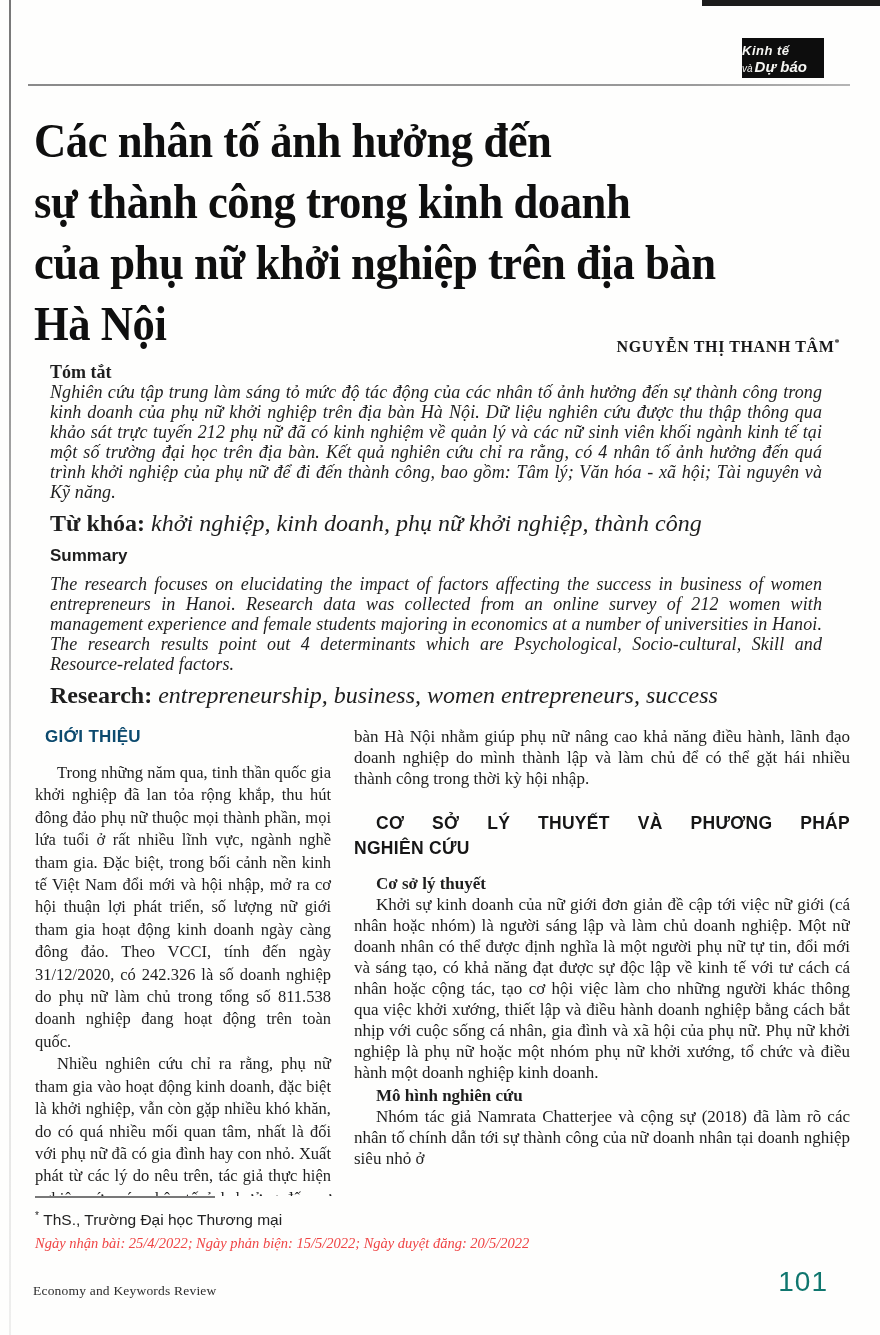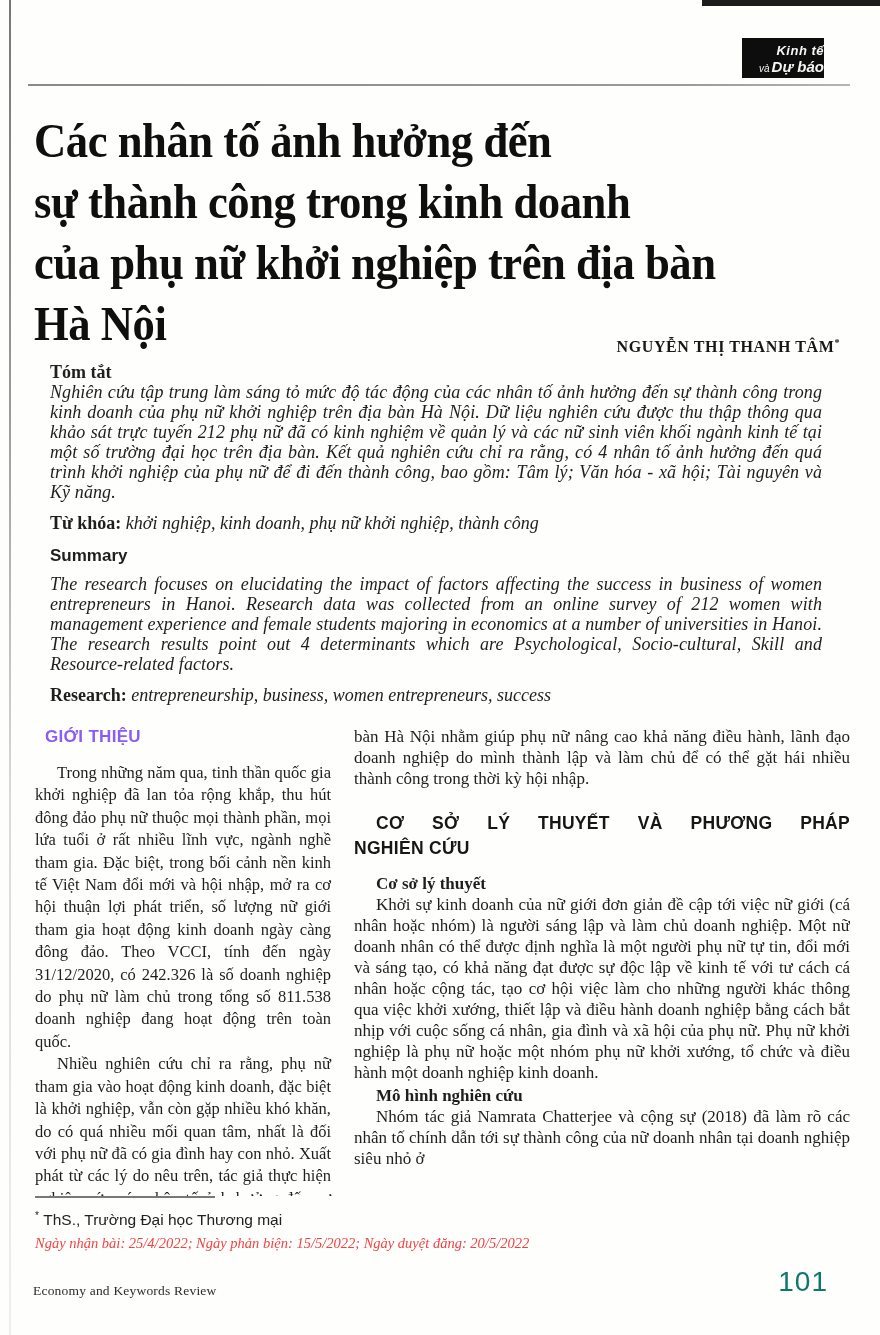--- a/index.html
+++ b/index.html
@@ -7,51 +7,51 @@
     position:relative;width:880px;height:1335px;margin:0 auto;
     background:#fefefd;color:#1e1e1e;overflow:hidden;
     font-family:"Liberation Serif","DejaVu Serif",serif;
   }
   
   .scan-left-line{position:absolute;left:9px;top:0;width:2px;height:1335px;
     background:linear-gradient(#777 0%,#999 30%,rgba(150,150,150,.35) 60%,rgba(150,150,150,.15) 100%);}
   .scan-top-strip{position:absolute;top:0;right:0;width:178px;height:6px;background:#1c1c1c;}
   
   .badge{position:absolute;left:742px;top:38px;width:82px;height:40px;background:#0d0d0d;
-    color:#f5f5f2;text-align:right;font-family:"Liberation Sans",sans-serif;
+    color:#f5f5f2;text-align:left;font-family:"Liberation Sans",sans-serif;
     font-style:italic;font-weight:bold;line-height:1;padding-top:6px;box-sizing:border-box;}
   .badge .l1{font-size:13px;letter-spacing:.5px;}
   .badge .l2{font-size:15px;margin-top:2px;}
   .badge .l2 .sm{font-size:10px;font-weight:normal;margin-right:2px;margin-top:9px;}
   .top-rule{position:absolute;left:28px;top:84px;width:822px;height:2px;
     background:linear-gradient(to right,#8a8a8a 0%,#9a9a9a 80%,#b5b5b5 100%);}
   
   .title{position:absolute;left:34px;top:110px;width:900px;
     transform:scaleX(.93);transform-origin:left top;
     font-weight:bold;font-size:48px;line-height:61px;color:#0f0f0f;letter-spacing:-.5px;}
   
   .author{position:absolute;top:337px;right:40px;font-weight:bold;font-size:16px;
     letter-spacing:.6px;color:#171717;}
   .author sup{font-size:10px;}
   
   .front{position:absolute;left:50px;top:362px;width:772px;}
   .fm-label{font-weight:bold;font-size:18px;line-height:20px;}
   .fm-text{font-style:italic;font-size:18px;line-height:20px;text-align:justify;letter-spacing:.1px;}
-  .kw-line{margin-top:10px;font-size:18px;line-height:22px;}
+  .kw-line{margin-top:10px;font-size:24px;line-height:22px;}
   .kw-line b{font-style:normal;}
   .kw-line i{font-style:italic;}
   .summary-label{margin-top:10px;font-family:"Liberation Sans",sans-serif;font-size:17px;line-height:24px;}
   .gap8{margin-top:6px;}
   
   .cols{position:absolute;left:35px;top:726px;width:815px;height:470px;overflow:hidden;
     display:flex;}
   .col-left{width:296px;flex:0 0 296px;}
   .col-right{margin-left:23px;flex:1;}
   .sec-heading{font-family:"Liberation Sans",sans-serif;font-weight:bold;font-size:17px;
-    line-height:22px;letter-spacing:.3px;padding-left:10px;color:#8b5cf6;}
+    line-height:22px;letter-spacing:.3px;padding-left:10px;color:#0c4a6e;}
   .para{font-size:16.5px;line-height:22.4px;text-align:justify;text-indent:22px;margin:0;}
   .col-left .para1{margin-top:14px;}
   .col-right .para{font-size:17px;line-height:21px;}
   .cont{text-indent:0;}
   .sec-heading2{font-family:"Liberation Sans",sans-serif;font-weight:bold;font-size:17.5px;
     line-height:25px;letter-spacing:.3px;margin-top:22px;color:#161616;}
   .sec-heading2 .jline{text-align:justify;text-align-last:justify;text-indent:22px;}
   .subhead{font-weight:bold;font-size:17px;line-height:21px;text-indent:22px;margin-top:12px;}
   .subhead2{margin-top:2px;}
   

